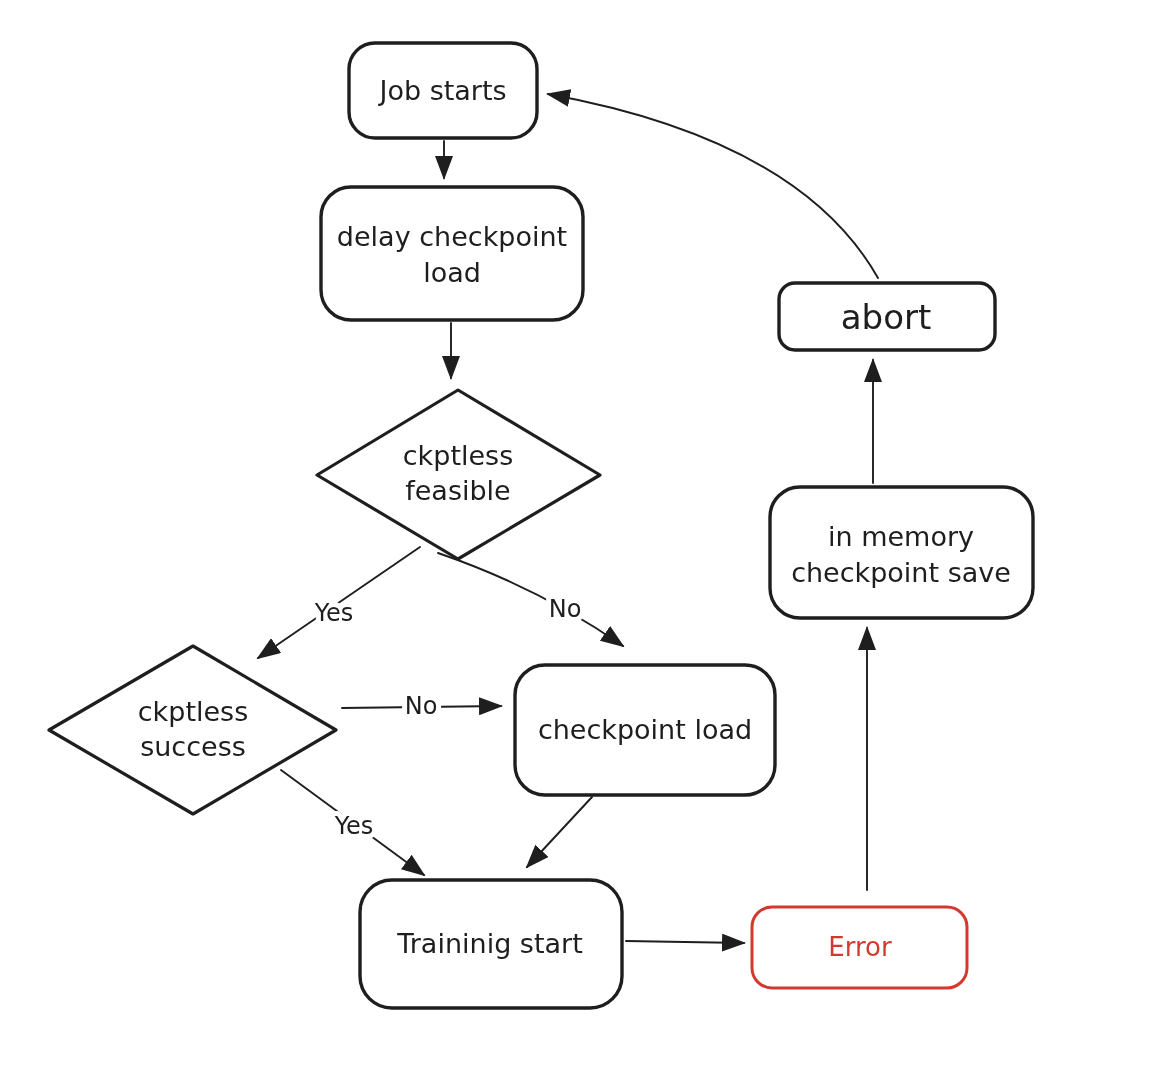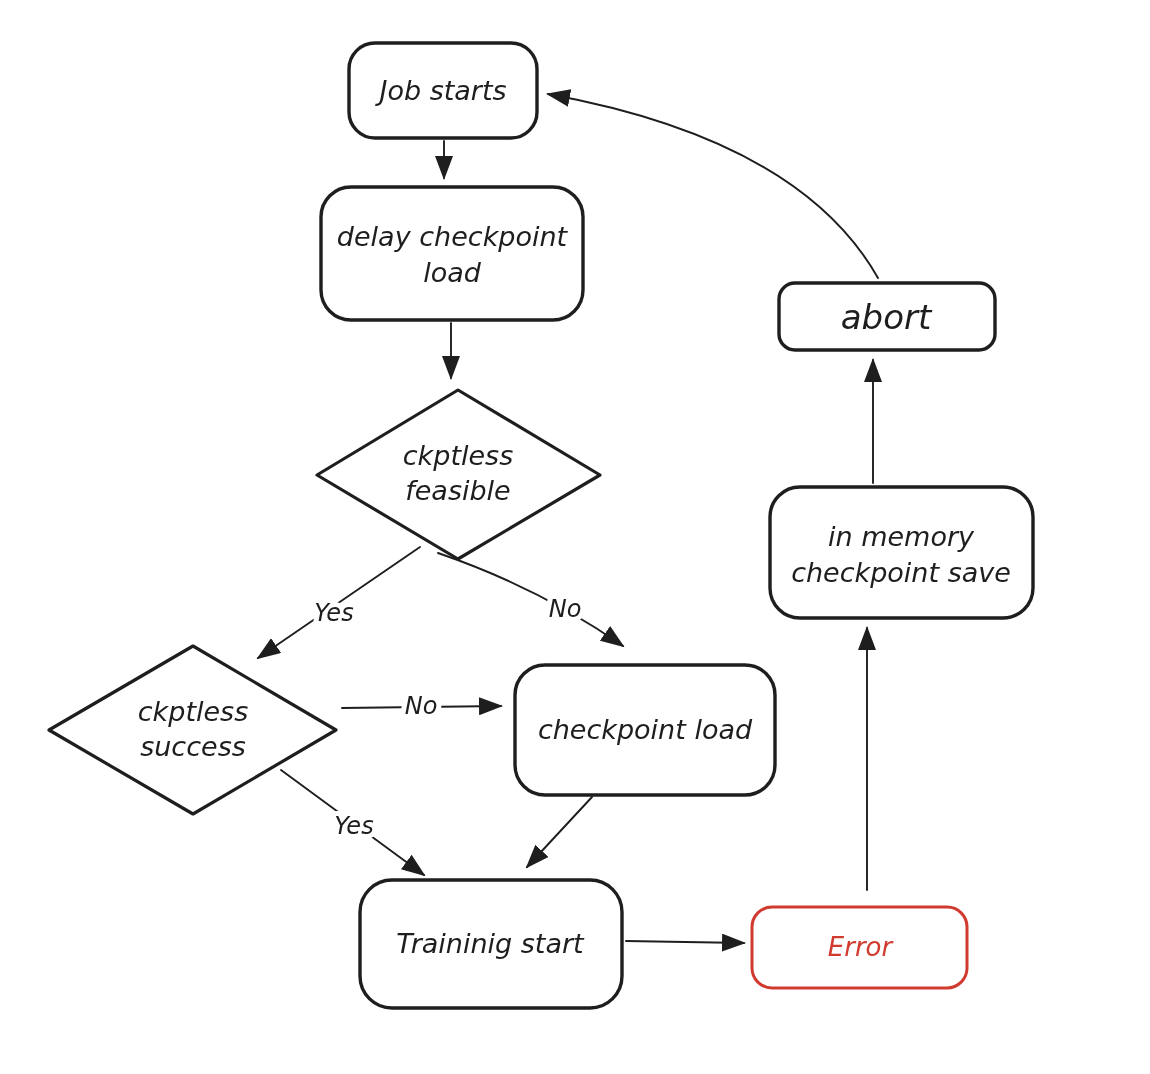--- a/index.html
+++ b/index.html
@@ -6,21 +6,20 @@
     margin: 0;
     padding: 0;
     background: #ffffff;
   }
   .stage {
     position: relative;
     width: 1150px;
     height: 1074px;
     background: #ffffff;
     overflow: hidden;
-    font-style: italic;
   }
   svg { display: block; }
   .shape {
     fill: #ffffff;
     stroke: #1e1e1e;
     stroke-width: 3.4;
   }
   .shape.diamond {
     stroke-linejoin: round;
     stroke-width: 3.2;

